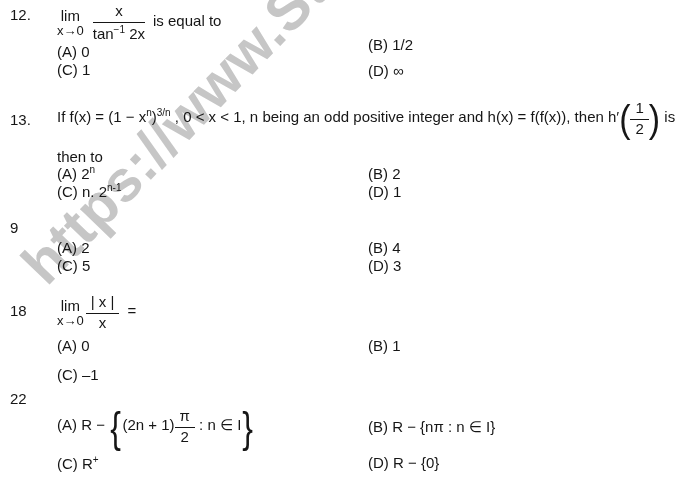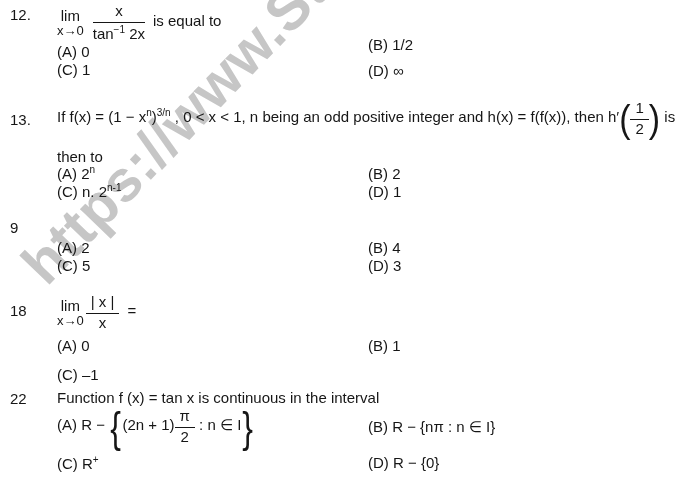--- a/index.html
+++ b/index.html
@@ -72,20 +72,19 @@
     <div class="opt colA" style="top:257px"><span>(C)</span> <span>5</span></div>
     <div class="opt colB" style="top:257px"><span>(D)</span> <span>3</span></div>
 
     <div class="qnum" style="top:302px">18</div>
     <div class="stem" style="top:294px"><span class="limblock" style="margin-right:2px"><span>lim</span><span class="limsub">x→0</span></span><span class="frac mspace"><span class="num">| x |</span><span class="den">x</span></span><span>=</span></div>
     <div class="opt colA" style="top:337px"><span>(A)</span> <span>0</span></div>
     <div class="opt colB" style="top:337px"><span>(B)</span> <span>1</span></div>
     <div class="opt colA" style="top:366px"><span>(C)</span> <span>–1</span></div>
 
     <div class="qnum" style="top:390px">22</div>
-    <div class="stem" style="top:389px">Function f (x) = tan x is continuous in the interval</div>
     <div class="opt colA" style="top:408px"><span>(A)</span> <span>R − </span><span class="bigbrace">{</span><span>(2n + 1)</span><span class="frac"><span class="num">π</span><span class="den">2</span></span><span> : n ∈ I</span><span class="bigbrace">}</span></div>
     <div class="opt colB" style="top:418px"><span>(B)</span> <span>R − {nπ : n ∈ I}</span></div>
     <div class="opt colA" style="top:454px"><span>(C)</span> <span>R</span><sup class="s">+</sup></div>
     <div class="opt colB" style="top:454px"><span>(D)</span> <span>R − {0}</span></div>
 
   </div>
 </div>
 
 </body></html>

